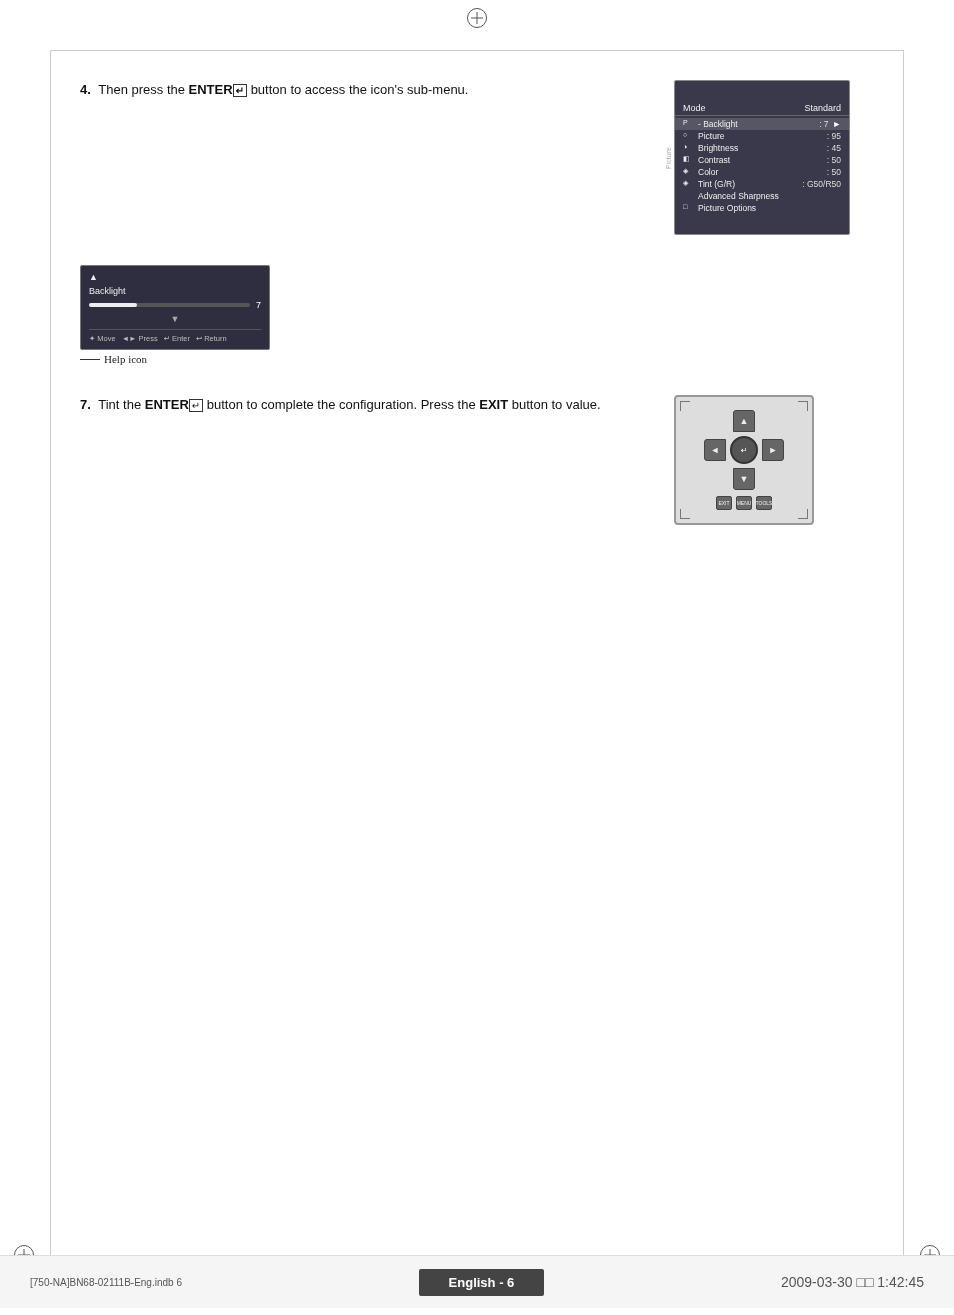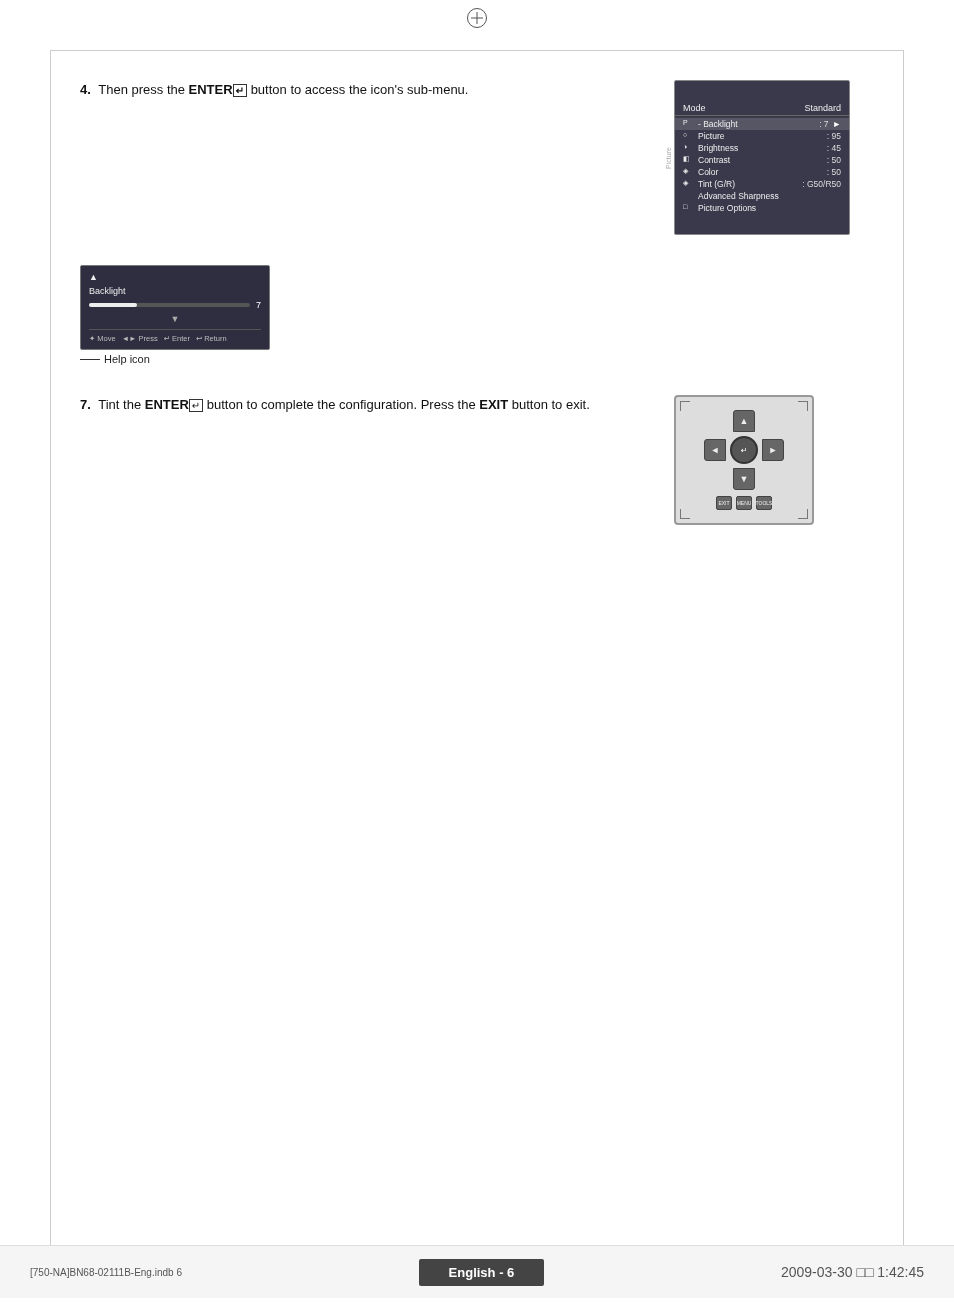--- a/index.html
+++ b/index.html
@@ -286,33 +286,34 @@
       justify-content: center;
     }
 
     
     .help-icon-annotation {
       display: flex;
       align-items: center;
       margin-top: 3px;
       font-size: 11px;
       color: #222;
+      font-family: Liberation Serif, serif;
     }
 
     .help-icon-line {
       width: 20px;
       height: 1px;
       background: #333;
       margin-right: 4px;
     }
 
     
     .page-footer {
       position: absolute;
-      bottom: 17px;
+      bottom: 7px;
       left: 0;
       right: 0;
       height: 53px;
       background: #f5f5f5;
       border-top: 1px solid #ddd;
       display: flex;
       align-items: center;
       justify-content: space-between;
       padding: 0 30px;
     }
@@ -500,21 +501,21 @@
           <div class="help-icon-line"></div>
           <span>Help icon</span>
         </div>
       </div>
     </div>
 
     <div class="step-row step-section-3">
       <div class="step-left">
         <p class="step-text">
           <span class="step-num bold-text">7.</span>
-          <span>  Tint the </span><span class="bold-text">ENTER</span><span style="border:1px solid #333;padding:0 2px;font-size:10px;">↵</span><span> button to complete the configuration. Press the </span><span class="bold-text">EXIT</span><span> button to exit.</span>
+          <span>  Tint the </span><span class="bold-text">ENTER</span><span style="border:1px solid #333;padding:0 2px;font-size:10px;">↵</span><span> button to complete the configuration. Press the </span><span class="bold-text">EXIT</span><span> button to value.</span>
         </p>
       </div>
 
       <div class="step-right">
         <div class="remote-box">
           <div style="position:relative;">
             <div class="dpad">
               <div class="dpad-btn dpad-up">▲</div>
               <div class="dpad-btn dpad-down">▼</div>
               <div class="dpad-btn dpad-left">◄</div>

